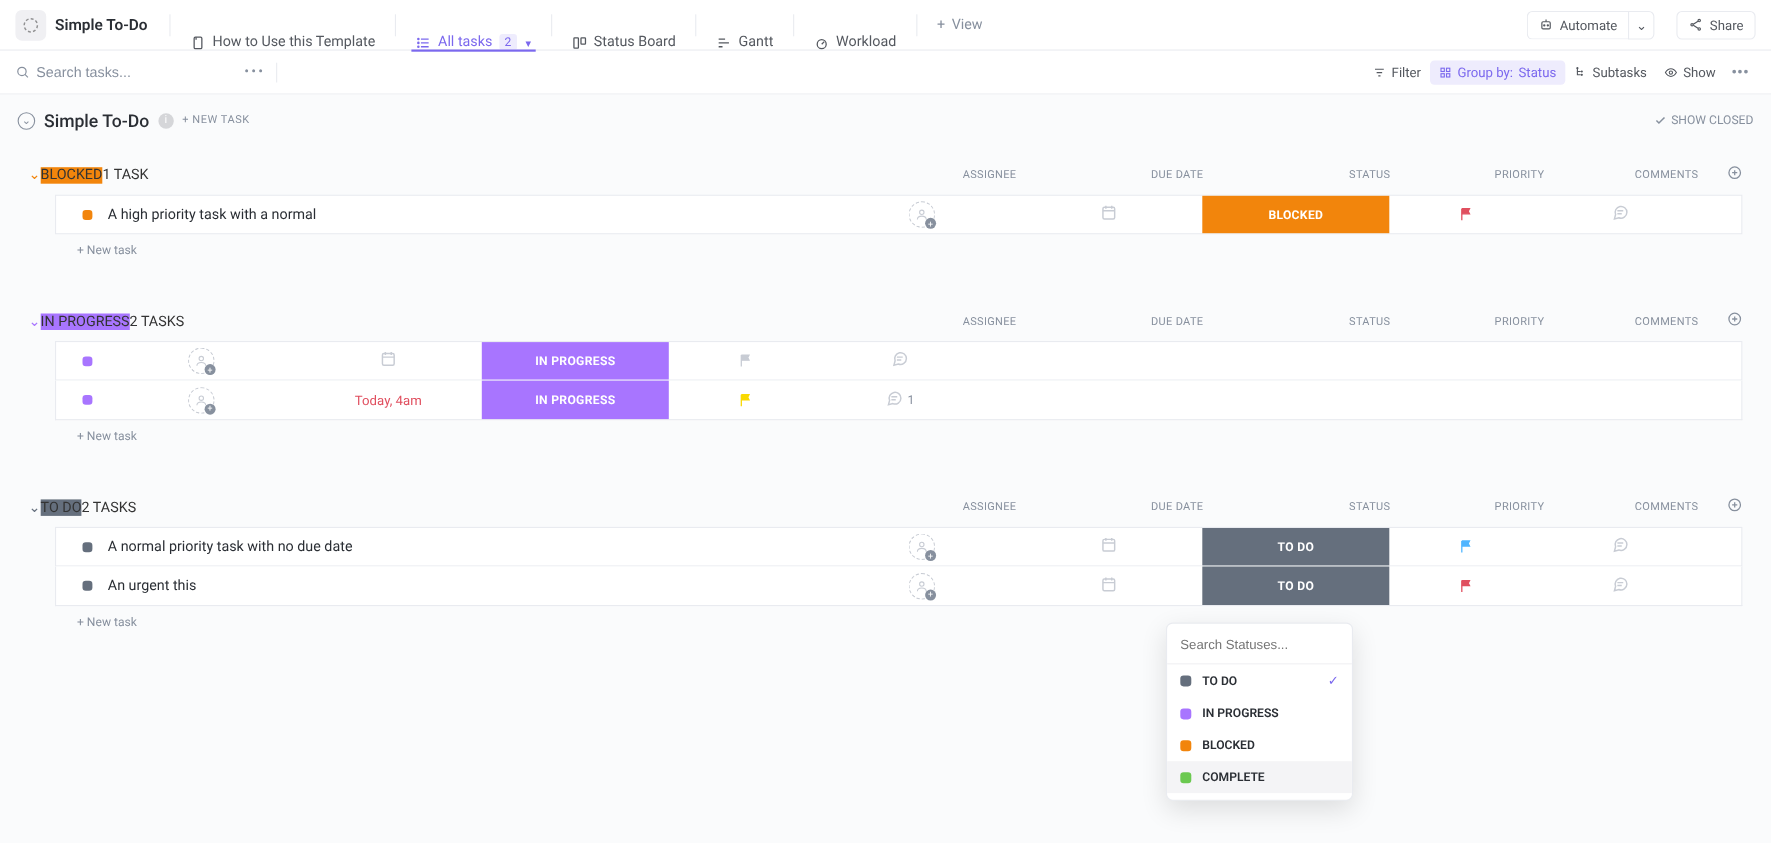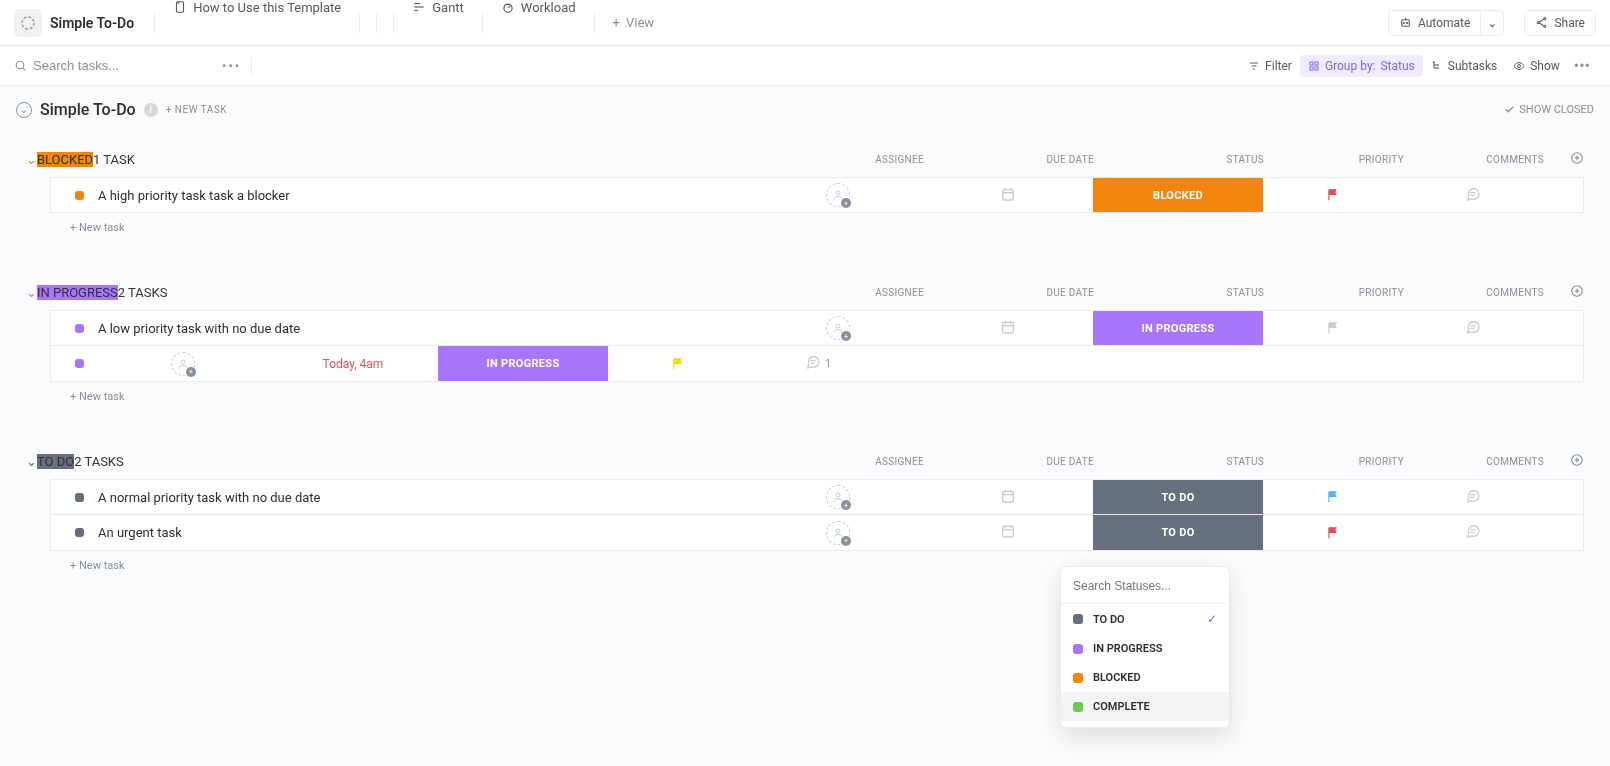--- a/index.html
+++ b/index.html
@@ -5,21 +5,21 @@
   * { box-sizing: border-box; margin: 0; padding: 0; }
   body { font-family: -apple-system, BlinkMacSystemFont, "Segoe UI", Roboto, sans-serif; font-size: 13px; color: #333; background: #fff; width: 1610px; }
   
   
   .topbar { display: flex; align-items: center; height: 46px; border-bottom: 1px solid #e9ebf0; padding: 0 14px; }
   .topbar-left { display: flex; align-items: center; flex: 1; }
   .list-badge { width: 28px; height: 28px; border-radius: 6px; background: #f0f0f3; display: flex; align-items: center; justify-content: center; margin-right: 8px; }
   .list-badge svg { width: 16px; height: 16px; opacity: .5; }
   .list-title { font-weight: 600; font-size: 14px; color: #2a2e34; margin-right: 12px; }
   .vsep { width: 1px; height: 20px; background: #e9ebf0; margin: 0 8px; }
-  .view-tab { display: flex; align-items: flex-start; padding: 0 10px; height: 46px; color: #54585f; cursor: pointer; font-size: 13px; gap: 6px; position: relative; }
+  .view-tab { display: flex; align-items: flex-end; padding: 0 10px; height: 46px; color: #54585f; cursor: pointer; font-size: 13px; gap: 6px; position: relative; }
   .view-tab.active { color: #7b68ee; }
   .view-tab.active::after { content: ""; position: absolute; bottom: -1px; left: 6px; right: 6px; height: 2px; background: #7b68ee; }
   .view-tab .count-chip { background: #eeecfd; color: #7b68ee; font-size: 11px; padding: 1px 5px; border-radius: 3px; }
   .view-tab .caret { font-size: 10px; margin-left: 2px; }
   .view-tab svg, .add-view svg { width: 14px; height: 14px; }
   .add-view { color: #87909e; display: flex; align-items: center; gap: 6px; padding: 0 10px; height: 46px; cursor: pointer; }
   .topbar-right { display: flex; align-items: center; gap: 20px; }
   .btn { display: flex; align-items: center; gap: 6px; border: 1px solid #e9ebf0; border-radius: 5px; padding: 5px 10px; font-size: 12px; color: #54585f; cursor: pointer; background: #fff; }
   .btn-split { display: flex; }
   .btn-split .btn:first-child { border-radius: 5px 0 0 5px; border-right: none; }
@@ -104,21 +104,41 @@
     <span class="list-title">Simple To-Do</span>
     <div class="vsep"></div>
     <div class="view-tab">
       <svg viewBox="0 0 24 24" fill="none" stroke="currentColor" stroke-width="2">
           <rect x="6" y="3" width="12" height="18" rx="2"></rect>
           <path d="M9 3v4"></path>
         </svg>
       <span>How to Use this Template</span>
     </div>
     <div class="vsep"></div>
+    <div class="view-tab active">
+      <svg viewBox="0 0 24 24" fill="none" stroke="currentColor" stroke-width="2">
+          <line x1="8" y1="6" x2="20" y2="6"></line>
+          <line x1="8" y1="12" x2="20" y2="12"></line>
+          <line x1="8" y1="18" x2="20" y2="18"></line>
+          <circle cx="4" cy="6" r="1"></circle>
+          <circle cx="4" cy="12" r="1"></circle>
+          <circle cx="4" cy="18" r="1"></circle>
+        </svg>
+      <span>All tasks</span>
+      <span class="count-chip">2</span>
+      <span class="caret">▾</span>
+    </div>
     <div class="vsep"></div>
+    <div class="view-tab">
+      <svg viewBox="0 0 24 24" fill="none" stroke="currentColor" stroke-width="2">
+          <rect x="3" y="4" width="7" height="16" rx="1"></rect>
+          <rect x="14" y="4" width="7" height="10" rx="1"></rect>
+        </svg>
+      <span>Status Board</span>
+    </div>
     <div class="vsep"></div>
     <div class="view-tab">
       <svg viewBox="0 0 24 24" fill="none" stroke="currentColor" stroke-width="2">
           <line x1="4" y1="6" x2="14" y2="6"></line>
           <line x1="4" y1="12" x2="20" y2="12"></line>
           <line x1="4" y1="18" x2="10" y2="18"></line>
         </svg>
       <span>Gantt</span>
     </div>
     <div class="vsep"></div>
@@ -240,21 +260,21 @@
     <div class="col-hdr col-priority">PRIORITY</div>
     <div class="col-hdr col-comments">COMMENTS</div>
     <div class="col-add"><svg viewBox="0 0 24 24" fill="none" stroke="currentColor" stroke-width="2">
               <circle cx="12" cy="12" r="9"></circle>
               <line x1="12" y1="8" x2="12" y2="16"></line>
               <line x1="8" y1="12" x2="16" y2="12"></line>
             </svg></div>
   </div>
         <div class="task-row" style="border-top: 1px solid rgb(233, 235, 240);">
       <span class="sq" style="background:#f2850c"></span>
-      <span class="title">A high priority task task a blocker</span>
+      <span class="title">A high priority task with a normal</span>
       <div class="cell col-assignee">
             <div class="assignee-ph">
               <svg viewBox="0 0 24 24" fill="none" stroke="currentColor" stroke-width="2">
                 <circle cx="12" cy="8" r="4"></circle>
                 <path d="M4 21c0-4 4-6 8-6s8 2 8 6"></path>
               </svg>
               <span class="plus-dot">+</span>
             </div>
           </div>
       <div class="cell col-due">
@@ -295,21 +315,20 @@
     <div class="col-hdr col-priority">PRIORITY</div>
     <div class="col-hdr col-comments">COMMENTS</div>
     <div class="col-add"><svg viewBox="0 0 24 24" fill="none" stroke="currentColor" stroke-width="2">
               <circle cx="12" cy="12" r="9"></circle>
               <line x1="12" y1="8" x2="12" y2="16"></line>
               <line x1="8" y1="12" x2="16" y2="12"></line>
             </svg></div>
   </div>
         <div class="task-row" style="border-top: 1px solid rgb(233, 235, 240);">
       <span class="sq" style="background:#a875ff"></span>
-      <span class="title">A low priority task with no due date</span>
       <div class="cell col-assignee">
             <div class="assignee-ph">
               <svg viewBox="0 0 24 24" fill="none" stroke="currentColor" stroke-width="2">
                 <circle cx="12" cy="8" r="4"></circle>
                 <path d="M4 21c0-4 4-6 8-6s8 2 8 6"></path>
               </svg>
               <span class="plus-dot">+</span>
             </div>
           </div>
       <div class="cell col-due">
@@ -417,21 +436,21 @@
             <span class="comment-ic"><svg viewBox="0 0 24 24" fill="none" stroke="currentColor" stroke-width="2">
                 <path d="M21 12a8 8 0 01-11 7.4L4 21l1.6-6A8 8 0 1121 12z"></path>
                 <line x1="8" y1="10" x2="16" y2="10"></line>
                 <line x1="8" y1="14" x2="14" y2="14"></line>
               </svg></span>
           </div>
       <div class="col-add"></div>
     </div>
         <div class="task-row">
       <span class="sq" style="background:#656f7d"></span>
-      <span class="title">An urgent task</span>
+      <span class="title">An urgent this</span>
       <div class="cell col-assignee">
             <div class="assignee-ph">
               <svg viewBox="0 0 24 24" fill="none" stroke="currentColor" stroke-width="2">
                 <circle cx="12" cy="8" r="4"></circle>
                 <path d="M4 21c0-4 4-6 8-6s8 2 8 6"></path>
               </svg>
               <span class="plus-dot">+</span>
             </div>
           </div>
       <div class="cell col-due">

